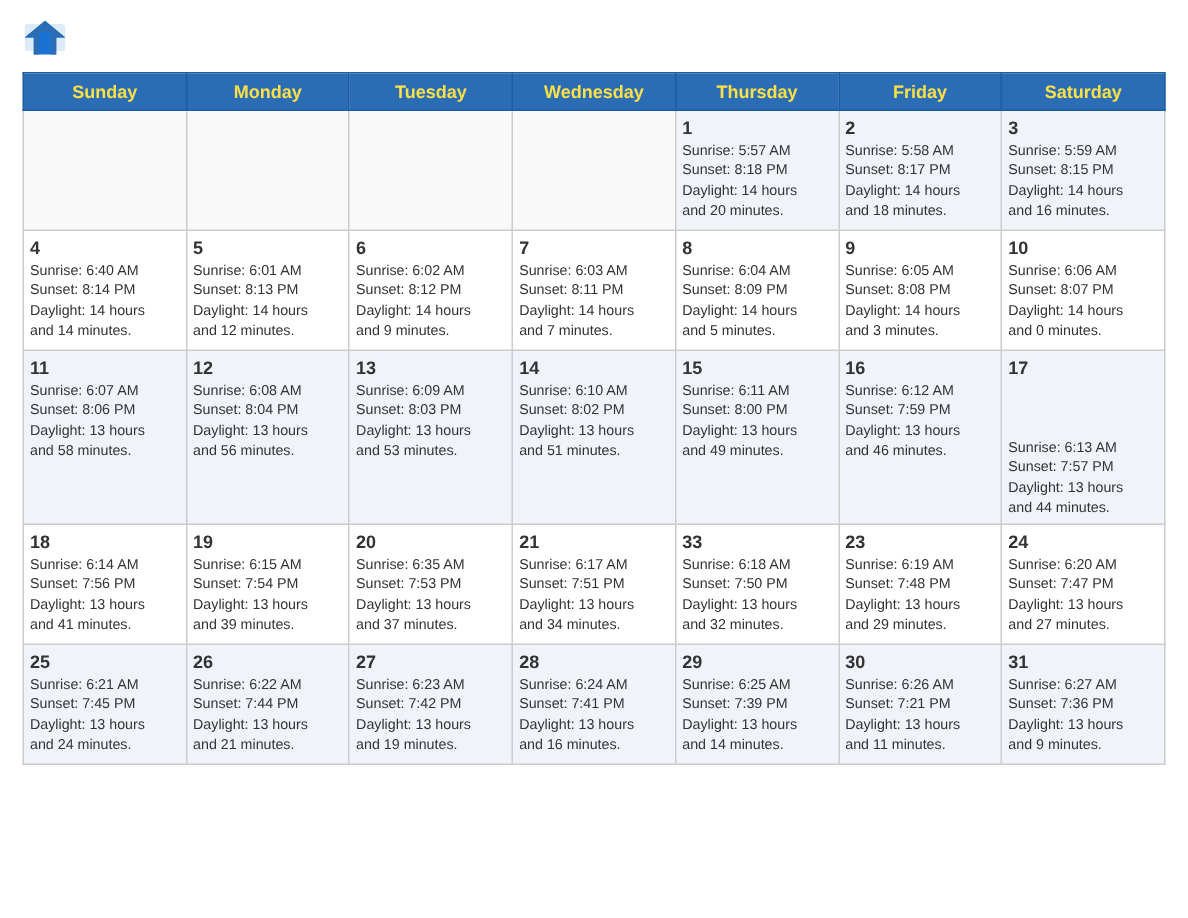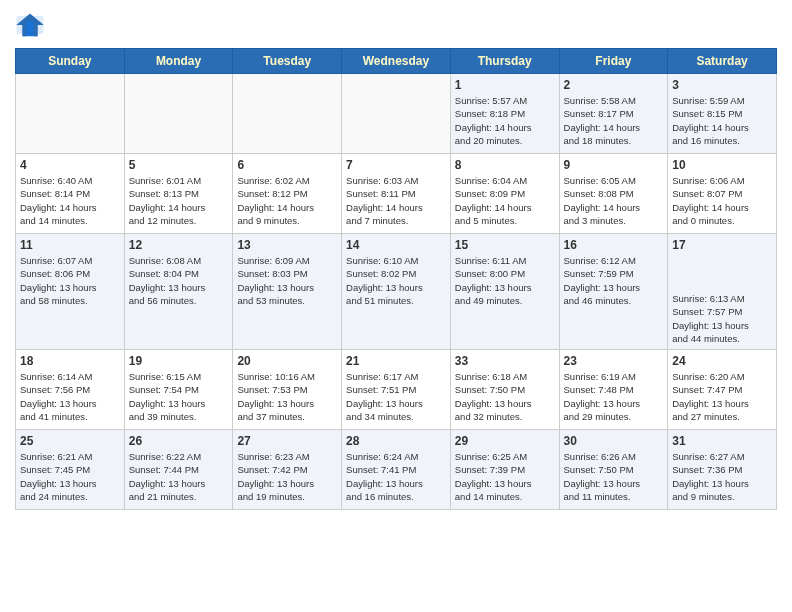--- a/index.html
+++ b/index.html
@@ -50,21 +50,21 @@
       font-size: 14px;
       color: #555;
     }
     table {
       width: 100%;
       border-collapse: collapse;
       table-layout: fixed;
     }
     th {
       background-color: #2a6db5;
-      color: #fef9c3;
+      color: #fde047;
       font-size: 12px;
       font-weight: bold;
       text-align: center;
       padding: 5px 3px;
       border: 1px solid #1a5da0;
     }
     td {
       border: 1px solid #ccc;
       vertical-align: top;
       padding: 4px 4px;
@@ -264,21 +264,21 @@
           </td>
           <td>
             <div class="day-num">19</div>
             <div class="day-info" style="white-space: pre-line;">Sunrise: 6:15 AM
 Sunset: 7:54 PM
 Daylight: 13 hours
 and 39 minutes.</div>
           </td>
           <td>
             <div class="day-num">20</div>
-            <div class="day-info" style="white-space: pre-line;">Sunrise: 10:16 AM
+            <div class="day-info" style="white-space: pre-line;">Sunrise: 6:35 AM
 Sunset: 7:53 PM
 Daylight: 13 hours
 and 37 minutes.</div>
           </td>
           <td>
             <div class="day-num">21</div>
             <div class="day-info" style="white-space: pre-line;">Sunrise: 6:17 AM
 Sunset: 7:51 PM
 Daylight: 13 hours
 and 34 minutes.</div>
@@ -337,21 +337,21 @@
           <td class="alt-row">
             <div class="day-num">29</div>
             <div class="day-info" style="white-space: pre-line;">Sunrise: 6:25 AM
 Sunset: 7:39 PM
 Daylight: 13 hours
 and 14 minutes.</div>
           </td>
           <td class="alt-row">
             <div class="day-num">30</div>
             <div class="day-info" style="white-space: pre-line;">Sunrise: 6:26 AM
-Sunset: 7:50 PM
+Sunset: 7:21 PM
 Daylight: 13 hours
 and 11 minutes.</div>
           </td>
           <td class="alt-row">
             <div class="day-num">31</div>
             <div class="day-info" style="white-space: pre-line;">Sunrise: 6:27 AM
 Sunset: 7:36 PM
 Daylight: 13 hours
 and 9 minutes.</div>
           </td>

